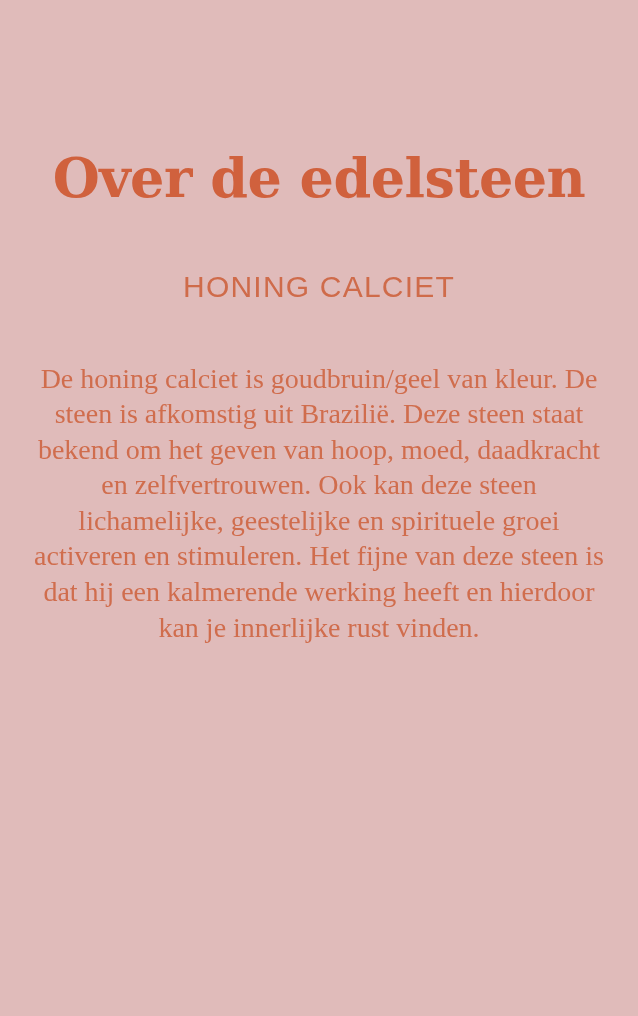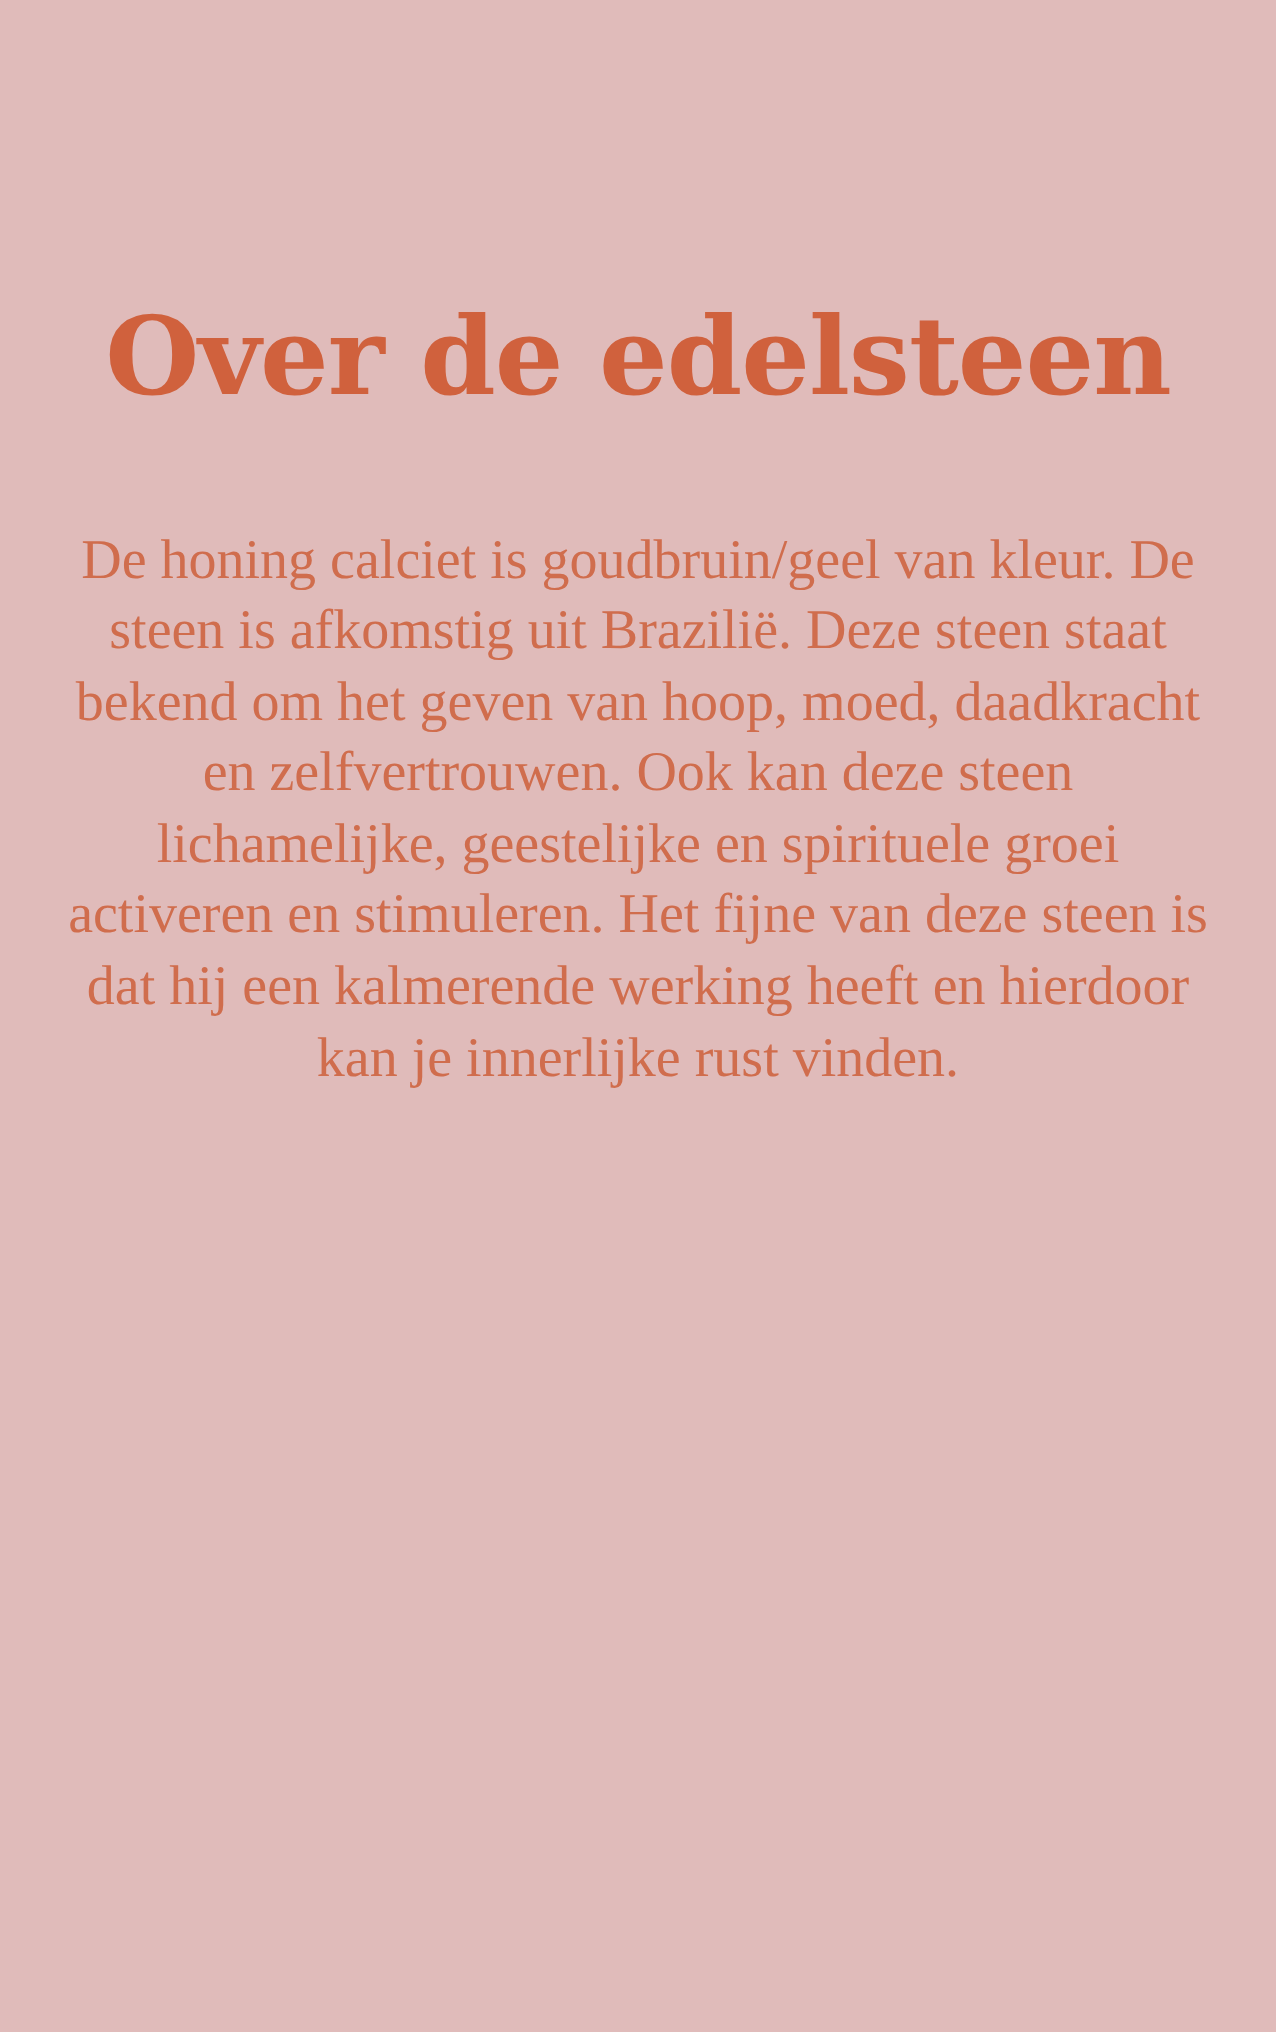--- a/index.html
+++ b/index.html
@@ -49,14 +49,15 @@
     text-align: center;
     margin: 56px 0 0 0;
     max-width: 600px;
   }
 </style>
 </head>
 <body>
 
 <div class="page">
   <h1 class="title">Over de edelsteen</h1>
+  <h2 class="subtitle">HONING CALCIET</h2>
   <p class="body-text">De honing calciet is goudbruin/geel van kleur. De steen is afkomstig uit Brazilië. Deze steen staat bekend om het geven van hoop, moed, daadkracht en zelfvertrouwen. Ook kan deze steen lichamelijke, geestelijke en spirituele groei activeren en stimuleren. Het fijne van deze steen is dat hij een kalmerende werking heeft en hierdoor kan je innerlijke rust vinden.</p>
 </div>
 
 </body></html>

